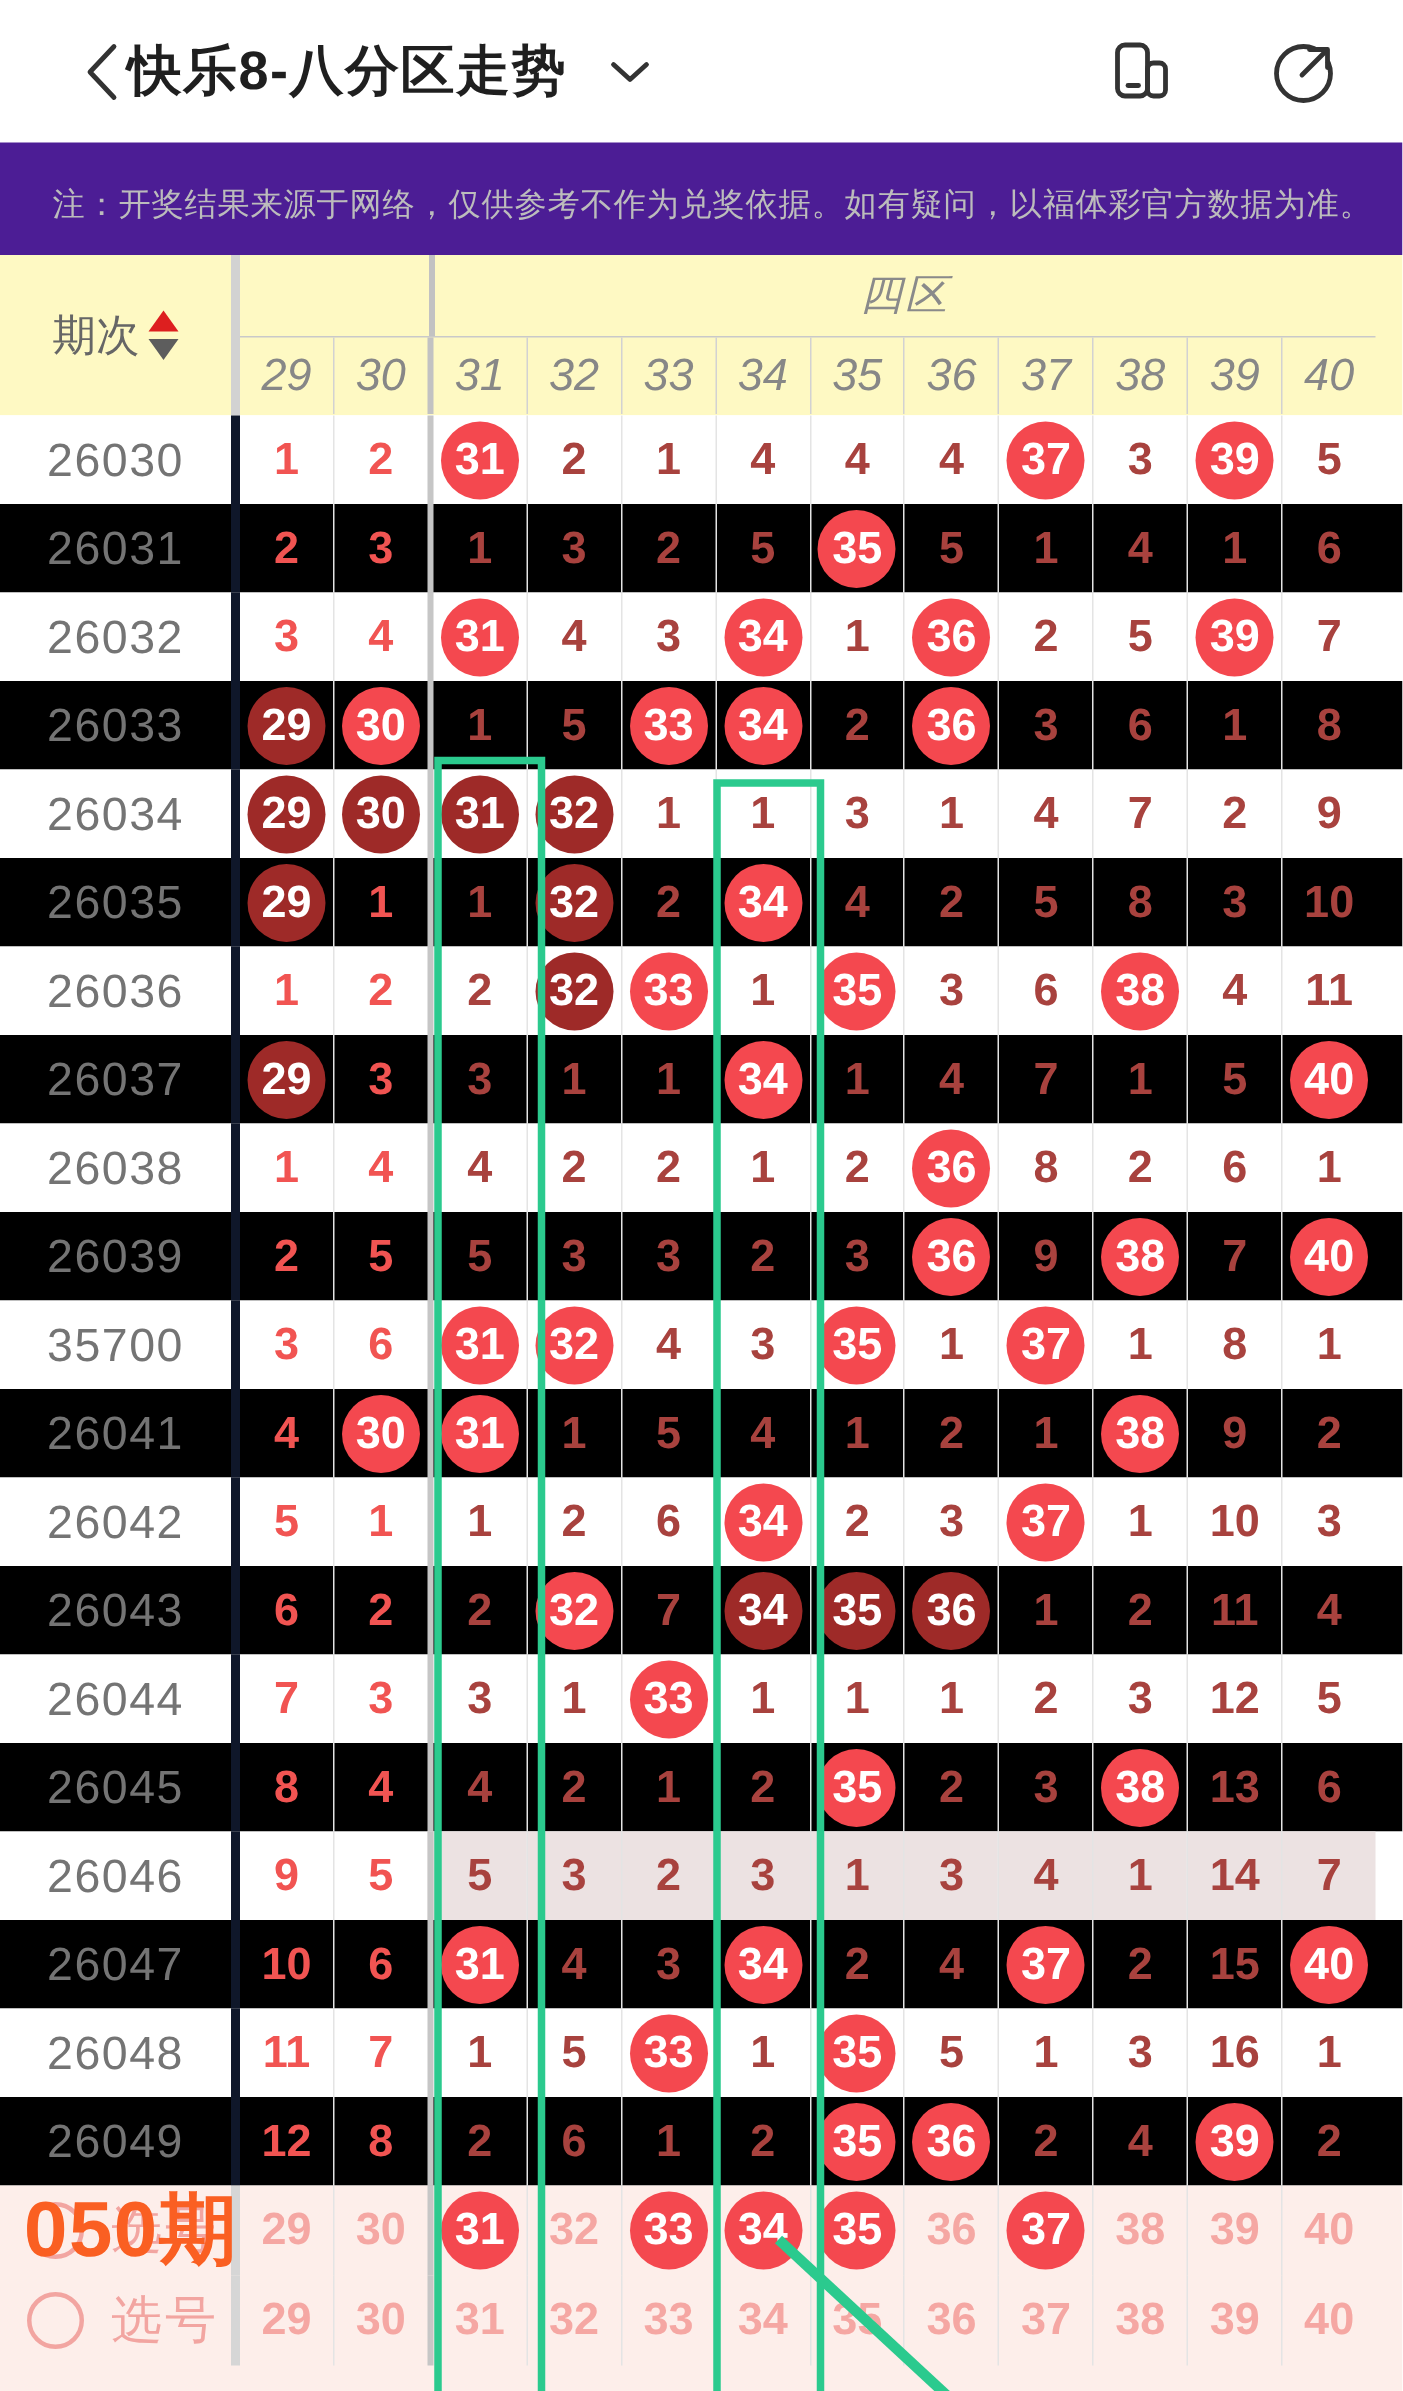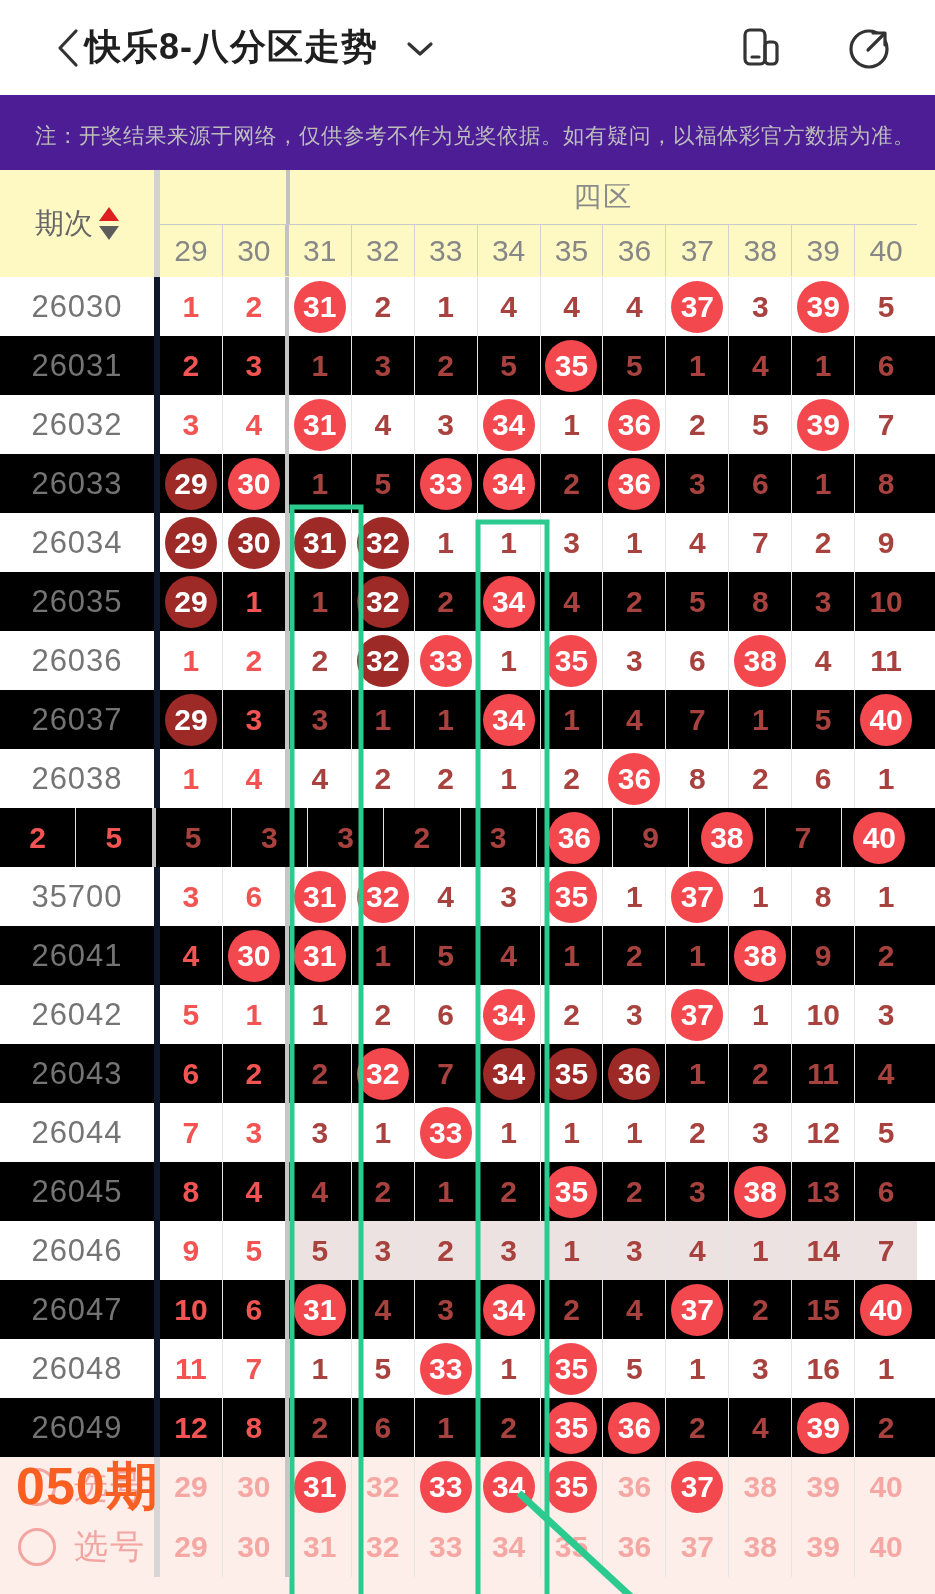--- a/index.html
+++ b/index.html
@@ -21,21 +21,21 @@
             font-size:21.5px; color:#bcbcbc; letter-spacing:0.5px; background:#4c1d95; }
 
   
   .table-wrap { position:relative; width:935px; }
   .thead { display:flex; height:107px; background:#fef9c3; }
   .phead { width:160px; height:107px; display:flex; align-items:center; justify-content:center;
            border-right:6px solid #d2d2d2; font-size:29px; color:#666; }
   .sort-arrows { display:flex; flex-direction:column; margin-left:6px; gap:5px; cursor:pointer; }
   .tri-up { width:0; height:0; border-left:10px solid transparent; border-right:10px solid transparent; border-bottom:14px solid #dd1f1f; }
   .tri-down { width:0; height:0; border-left:10px solid transparent; border-right:10px solid transparent; border-top:14px solid #5d5d5d; }
-  .thead-right { flex:1; display:flex; flex-direction:column; }
+  .thead-right { flex:1; display:flex; flex-direction:column;font-style:italic; }
   .zone-band { height:55px; display:flex; margin-right:18px; border-bottom:1px solid #c9c9c9; }
   .zone-empty { flex:2; }
   .zone-four { flex:10; border-left:4px solid #c2c2c2; display:flex; align-items:center; justify-content:center;
                font-size:28px; color:#8a8a8a; letter-spacing:2px; }
   .colheads { height:51px; display:flex; margin-right:18px; }
   .colhead { flex:1; display:flex; align-items:center; justify-content:center;
              font-size:30px; color:#878787; border-left:1px solid #d2d2d2; }
   .colhead:first-child { border-left:none; }
   .colhead.zoneStart { border-left:4px solid #c2c2c2; }
 
@@ -349,20 +349,21 @@
           <div class="cell">
             <span class="ball hit">36</span>
           </div>
           <div class="cell z4">8</div>
           <div class="cell z4">2</div>
           <div class="cell z4">6</div>
           <div class="cell z4">1</div>
         </div>
       </div>
       <div class="trow alt">
+        <div class="plabel">26039</div>
         <div class="cells">
           <div class="cell z3">2</div>
           <div class="cell z3">5</div>
           <div class="cell zoneStart z4">5</div>
           <div class="cell z4">3</div>
           <div class="cell z4">3</div>
           <div class="cell z4">2</div>
           <div class="cell z4">3</div>
           <div class="cell">
             <span class="ball hit">36</span>

